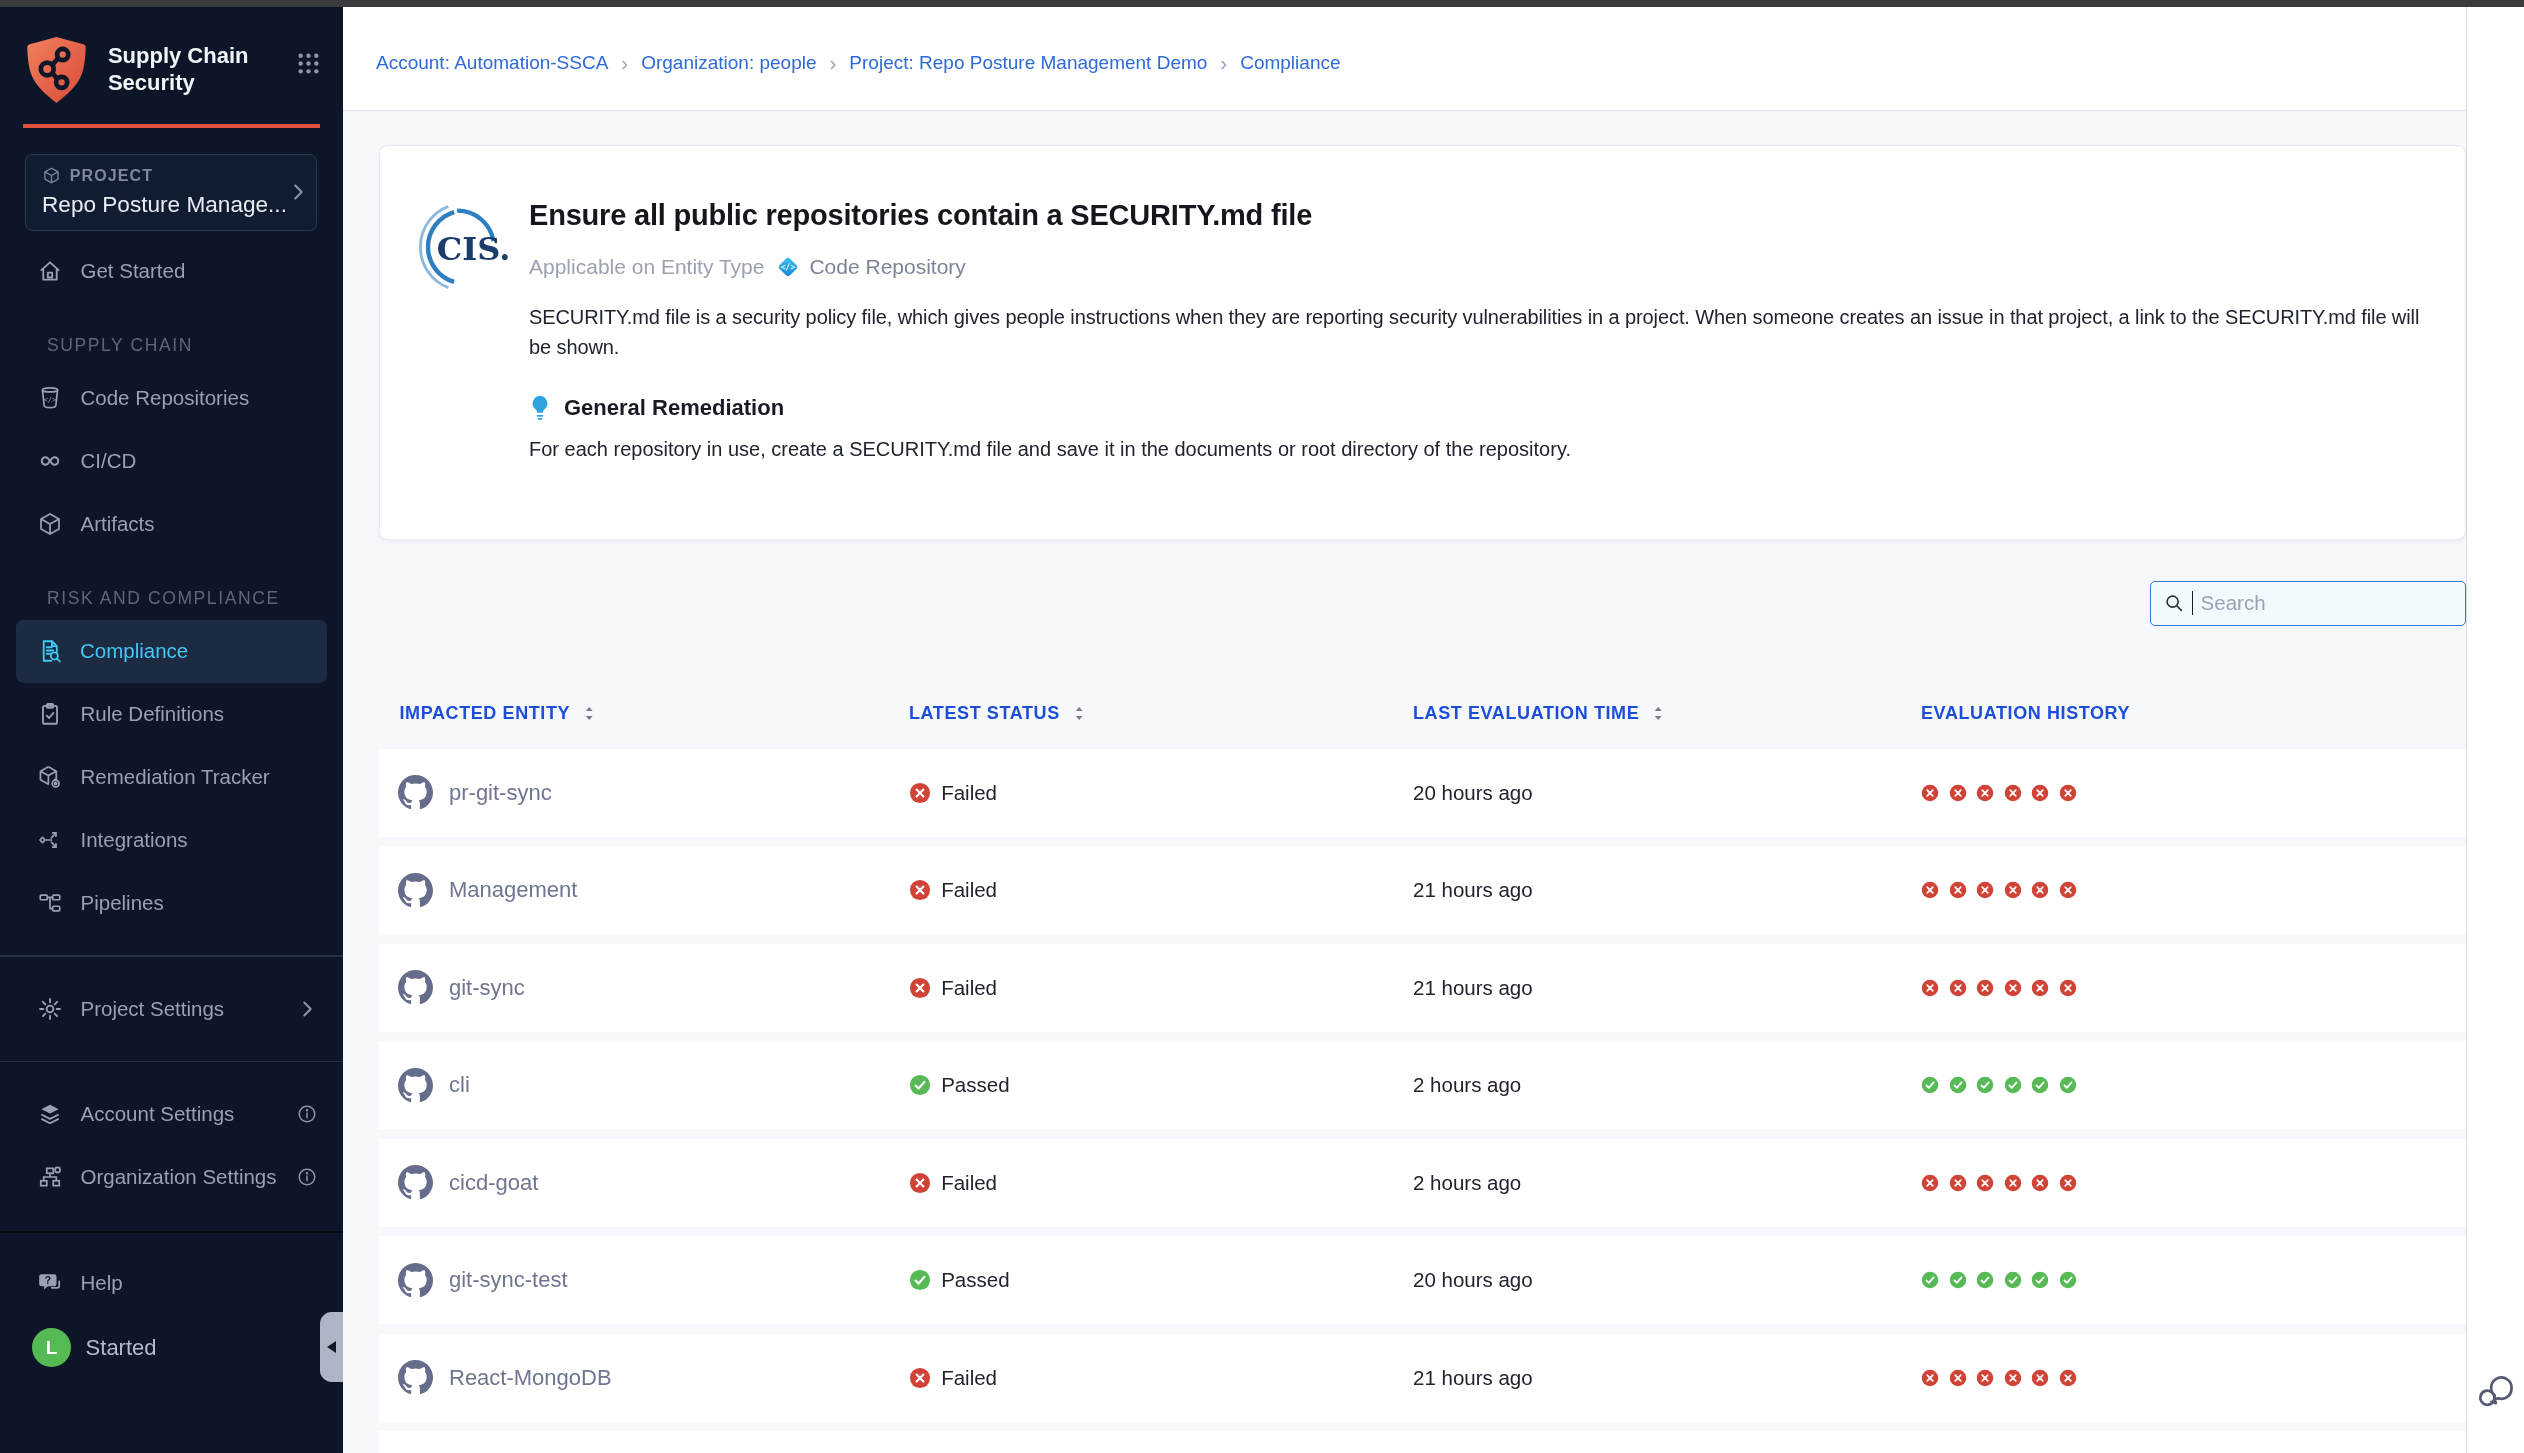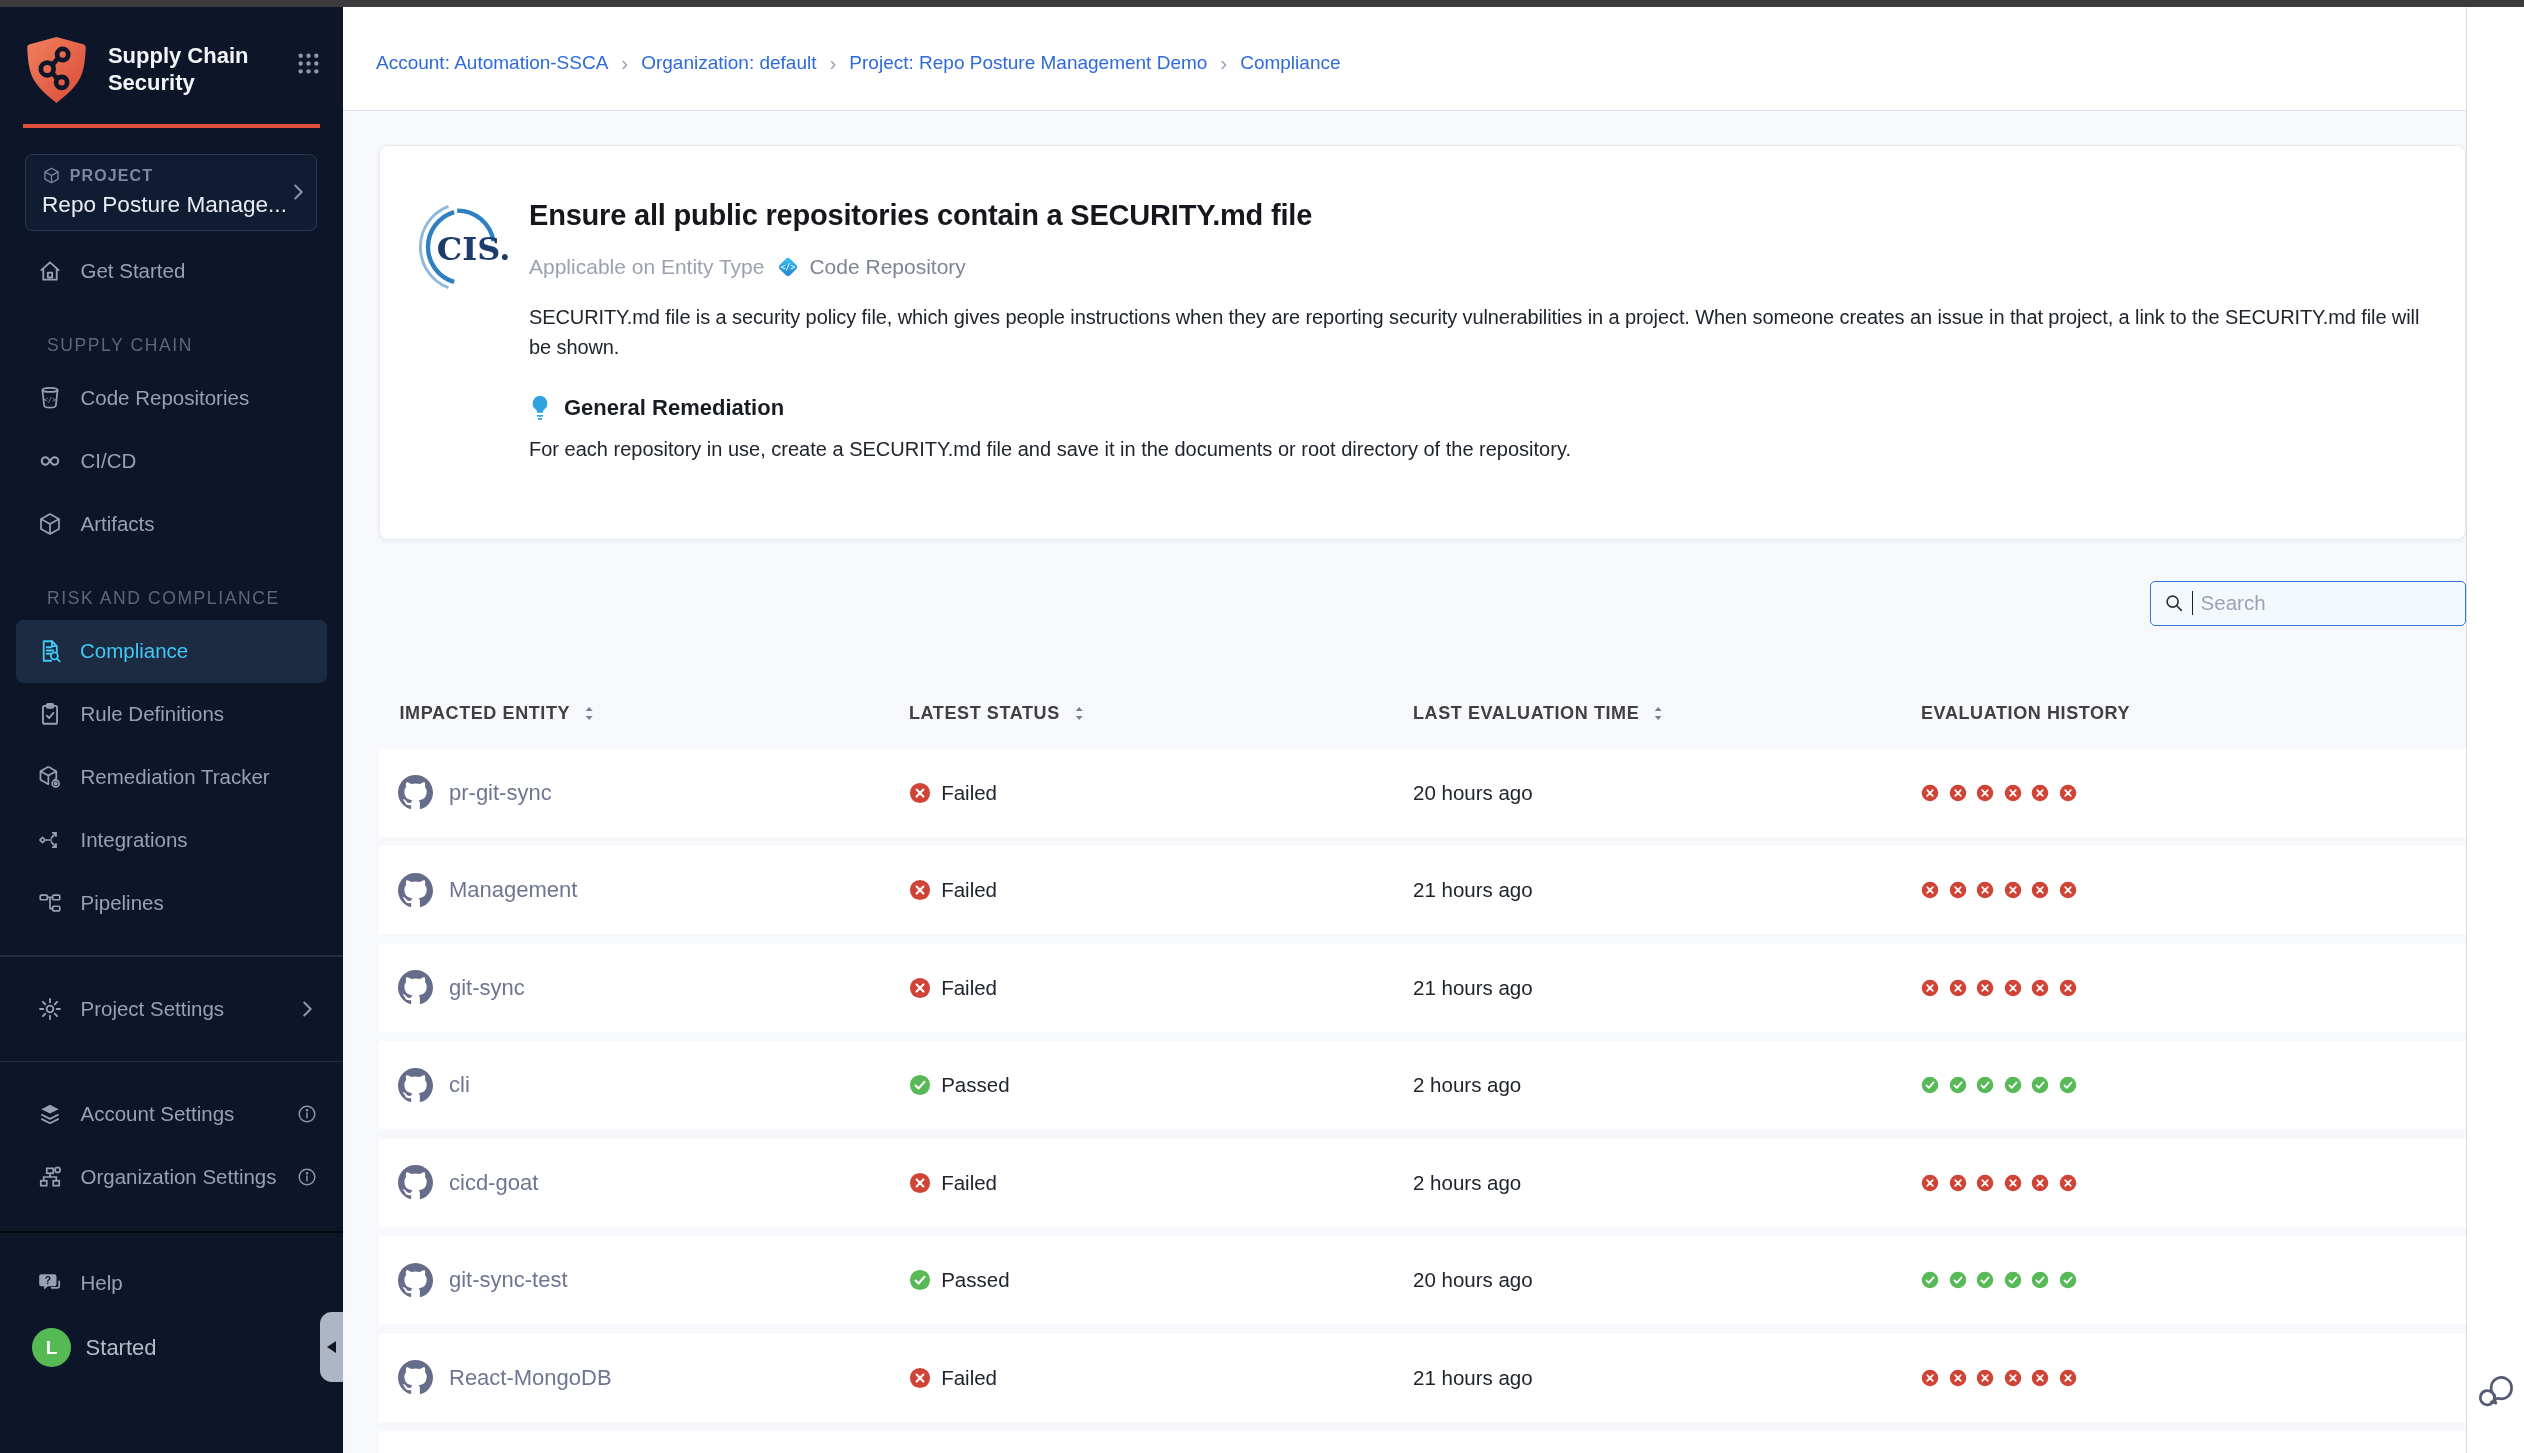--- a/index.html
+++ b/index.html
@@ -83,21 +83,21 @@
                 background:#F3FAFD; display:flex; align-items:center; padding:0 11.7px; gap:7.3px; }
   .search-box svg { width:22px; height:22px; color:#2B2F3A; flex:0 0 22px; }
   .search-caret { width:1.5px; height:23.4px; background:#1B1E28; }
   .search-box input { border:none; outline:none; background:transparent; font-size:20.5px;
                       color:#2A2F3A; width:100%; font-family:"Liberation Sans",sans-serif; }
   .search-box input::placeholder { color:#9AA3B5; }
 
   .tbl-head { margin-top:69px; display:grid; grid-template-columns:530px 504px 508px 1fr;
               height:38px; align-items:center; }
   .th { display:flex; align-items:center; gap:13px; font-size:18px; font-weight:700;
-        color:#404040; letter-spacing:0.6px; cursor:pointer; }
+        color:#1d4ed8; letter-spacing:0.6px; cursor:pointer; }
   .th:first-child { padding-left:20.5px; }
   .th svg { width:12.4px; height:17px; color:#767D93; }
   .rows { margin-top:16px; }
   .tbl-row { height:88px; background:#fff; display:grid; grid-template-columns:530px 504px 508px 1fr;
              align-items:center; }
   .tbl-row + .tbl-row { margin-top:9.5px; }
   .cell-entity { display:flex; align-items:center; gap:16px; padding-left:19px;
                  font-size:22px; color:#6F7590; cursor:pointer; }
   .cell-entity svg { width:35px; height:35px; color:#666D8A; flex:0 0 35px; }
   .cell-status { display:flex; align-items:center; gap:10.2px; font-size:20.5px; color:#20242E; }
@@ -304,21 +304,21 @@
     <div class="collapse-handle">
       <span class="tri"></span>
     </div>
   </aside>
 
   <main class="main">
     <header class="topbar">
       <nav class="breadcrumb" id="breadcrumb">
           <a class="crumb">Account: Automation-SSCA</a>
           <span class="crumb-sep">›</span>
-          <a class="crumb">Organization: default</a>
+          <a class="crumb">Organization: people</a>
           <span class="crumb-sep">›</span>
           <a class="crumb">Project: Repo Posture Management Demo</a>
           <span class="crumb-sep">›</span>
           <a class="crumb">Compliance</a>
         </nav>
     </header>
 
     <div class="content">
       <div class="inner">
 

